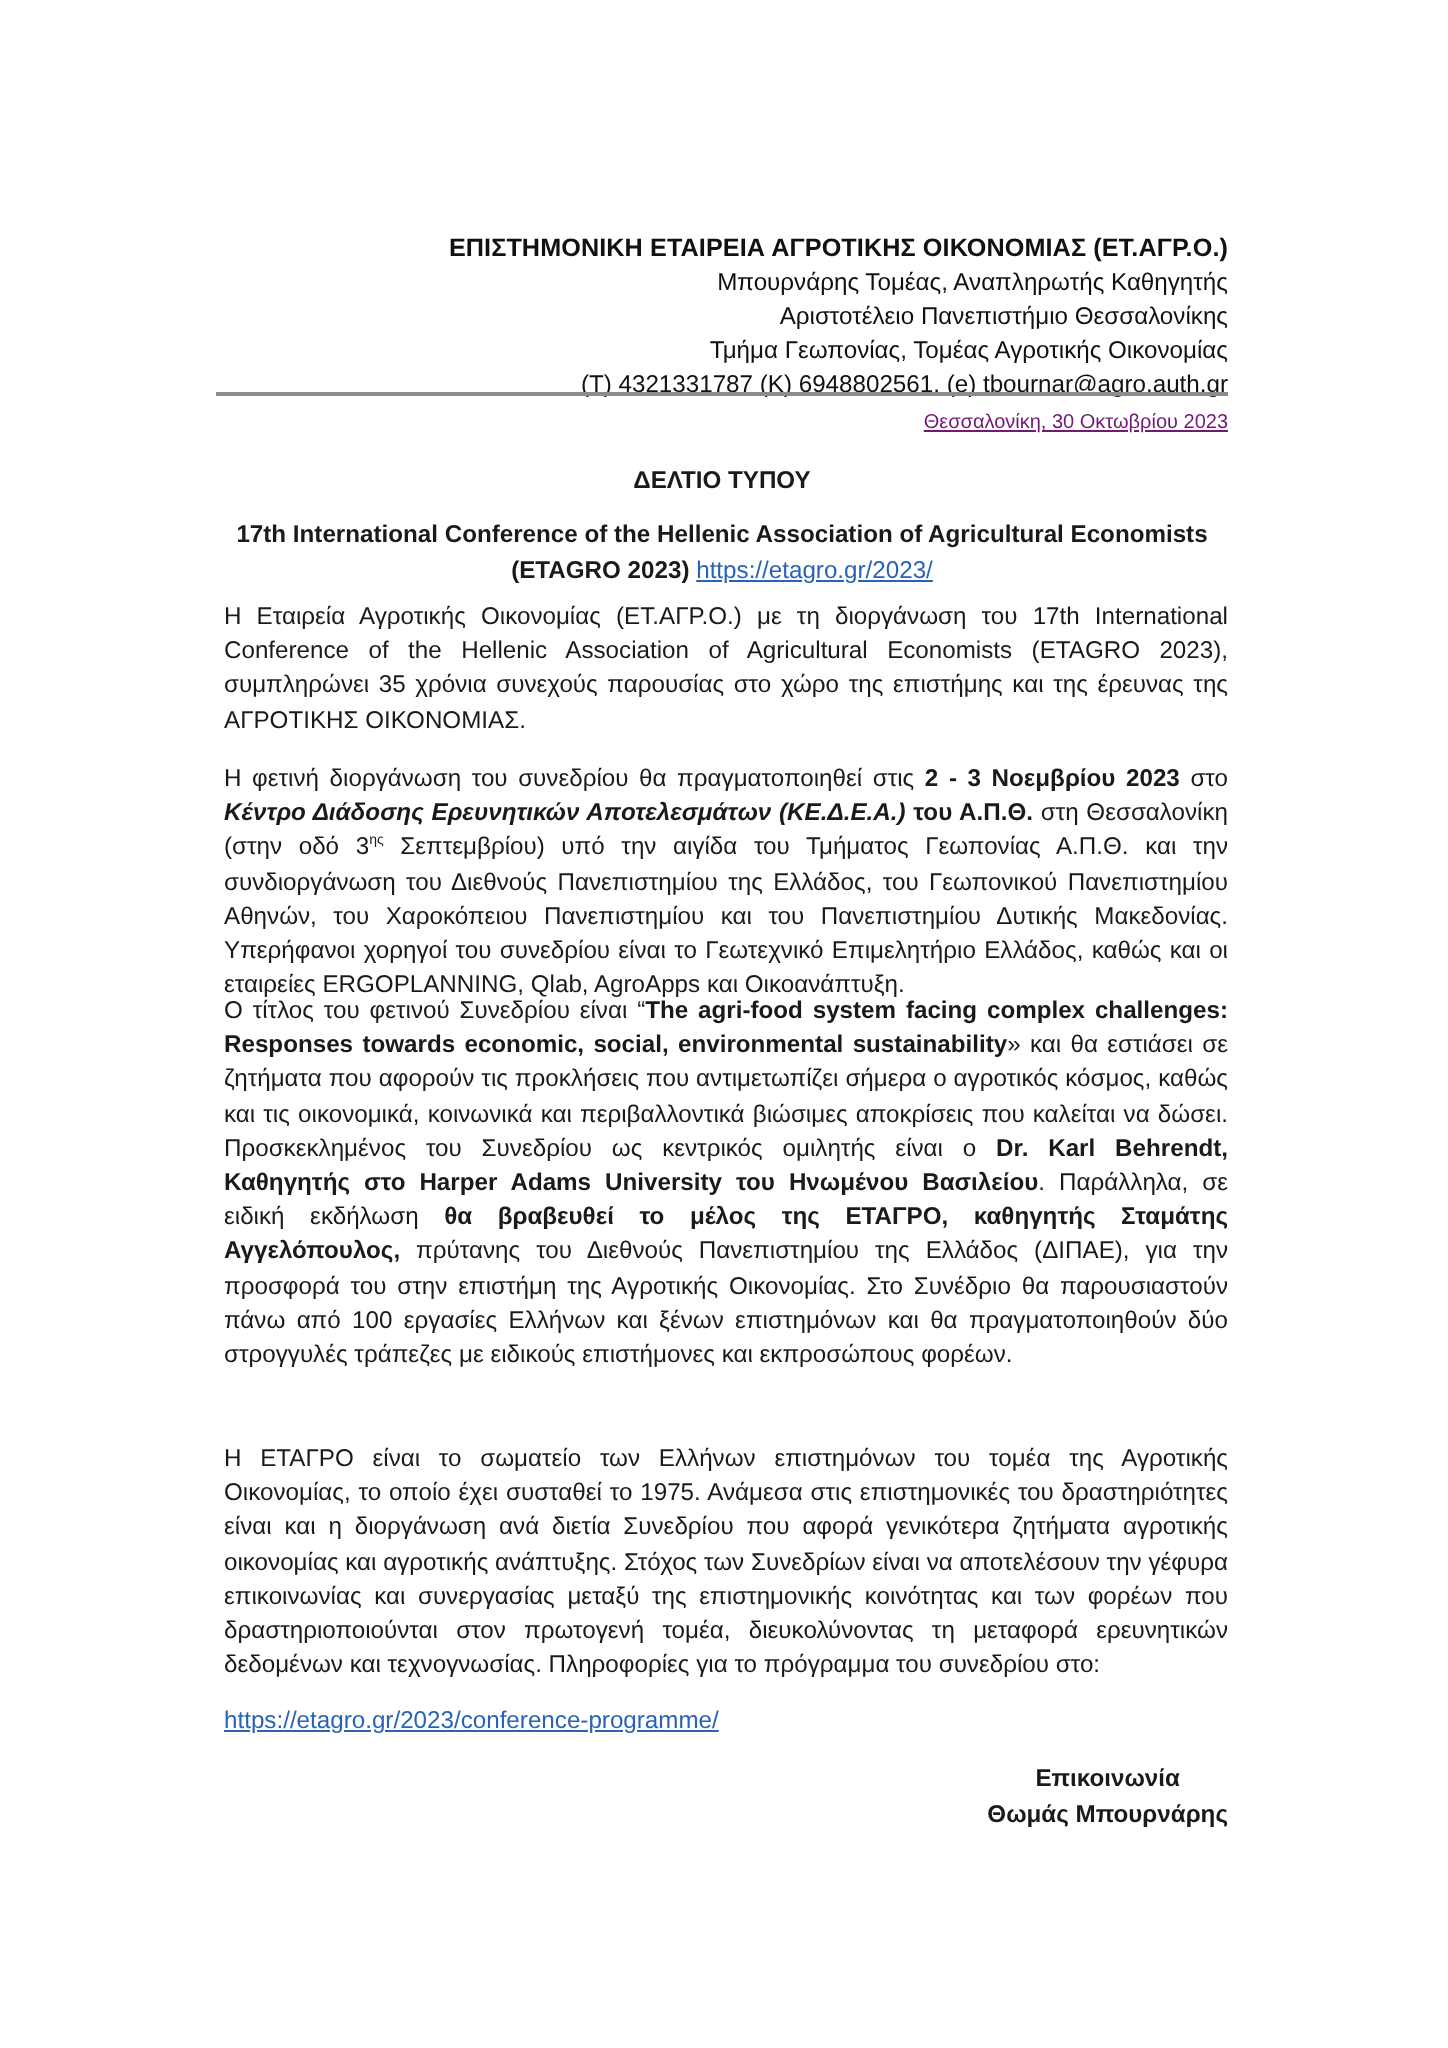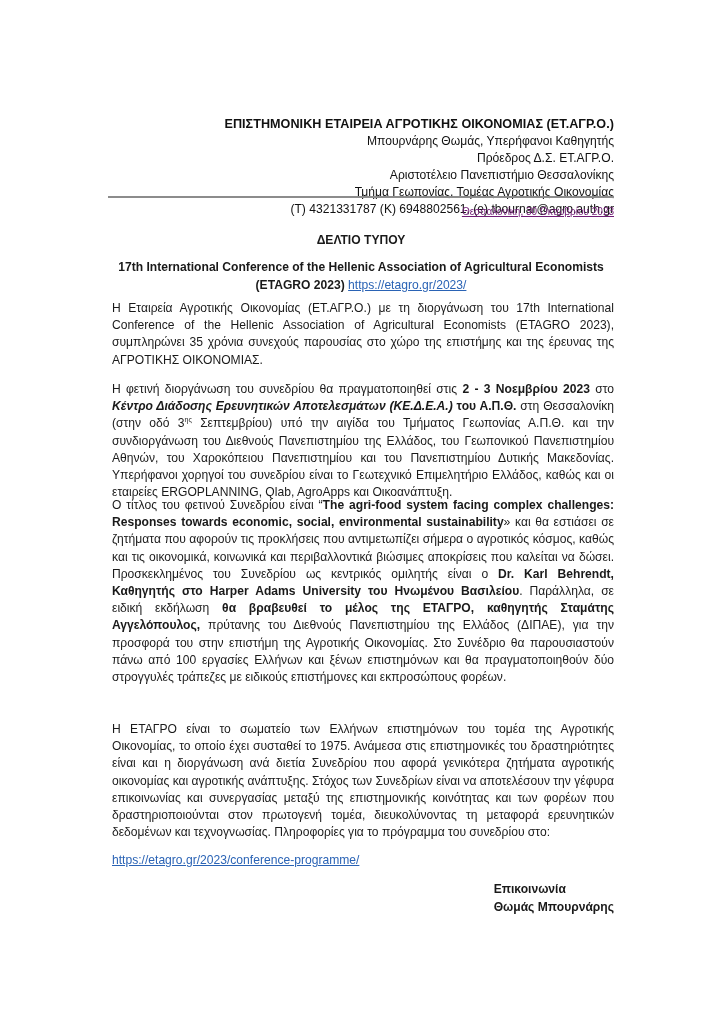--- a/index.html
+++ b/index.html
@@ -29,33 +29,32 @@
   .body { position: absolute; left: 112px; width: 502px; font-size: 12.1px; line-height: 17.2px;
           text-align: justify; color: #1a1a1a; }
   .p1 { top: 300px; }
   .p2 { top: 381px; }
   .p3 { top: 497px; }
   .p4 { top: 721px; }
   .p5 { top: 852px; text-align: left; }
   .body b { font-weight: bold; }
   .body sup { font-size: 7px; vertical-align: 5px; line-height: 0; }
 
-  .sign { position: absolute; right: 110px; top: 880px; text-align: left; font-weight: bold;
+  .sign { position: absolute; right: 110px; top: 880px; text-align: center; font-weight: bold;
           font-size: 12.1px; line-height: 18px; }
 </style>
 </head>
 <body>
 
 <div class="page">
 
 
   <div class="header">
     <div class="org">ΕΠΙΣΤΗΜΟΝΙΚΗ ΕΤΑΙΡΕΙΑ ΑΓΡΟΤΙΚΗΣ ΟΙΚΟΝΟΜΙΑΣ (ΕΤ.ΑΓΡ.Ο.)</div>
-    <div>Μπουρνάρης Θωμάς, Υπερήφανοι Καθηγητής</div>
-    <div>Πρόεδρος Δ.Σ. ΕΤ.ΑΓΡ.Ο.</div>
+    <div>Μπουρνάρης Τομέας, Αναπληρωτής Καθηγητής</div>
     <div>Αριστοτέλειο Πανεπιστήμιο Θεσσαλονίκης</div>
     <div>Τμήμα Γεωπονίας, Τομέας Αγροτικής Οικονομίας</div>
     <div>(Τ) 4321331787 (Κ) 6948802561, (e) tbournar@agro.auth.gr</div>
   </div>
 
   <div class="rule"></div>
 
   <div class="date">Θεσσαλονίκη, 30 Οκτωβρίου 2023</div>
 
   <div class="ptitle">ΔΕΛΤΙΟ ΤΥΠΟΥ</div>

